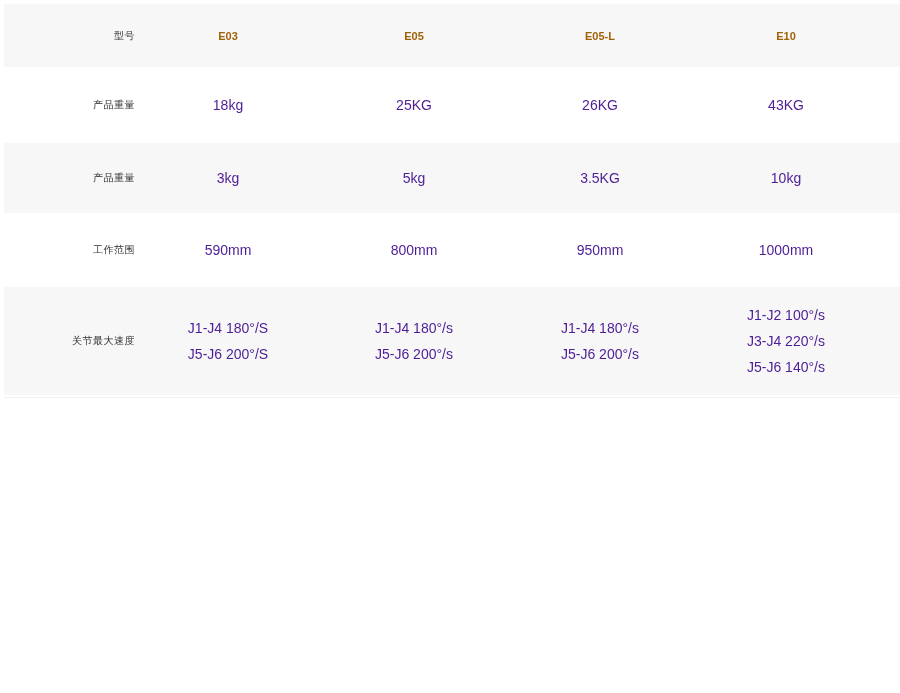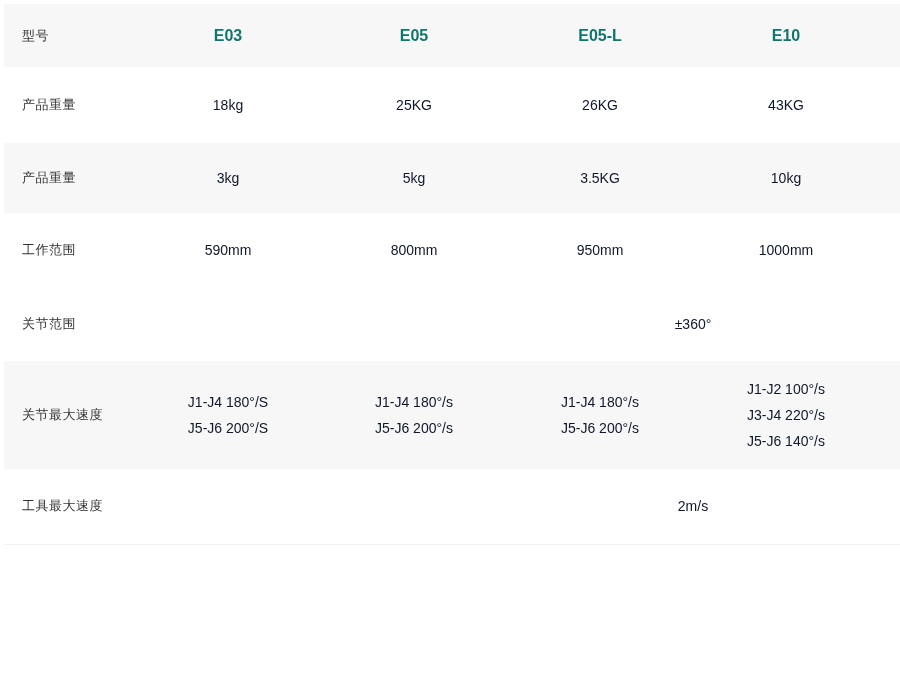--- a/index.html
+++ b/index.html
@@ -2,23 +2,23 @@
 <html><head>
 <meta charset="utf-8">
 <style>
   * { margin: 0; padding: 0; box-sizing: border-box; }
   html, body { width: 900px; height: 693px; background: #ffffff; overflow: hidden; }
   body { font-family: "Liberation Sans", "DejaVu Sans", sans-serif; }
   .wrap { padding: 4px 0 0 4px; }
   table { border-collapse: collapse; table-layout: fixed; width: 896px; }
   td { vertical-align: middle; }
   tr.alt { background: #f7f7f8; }
-  .lbl { padding-left: 18px; text-align: left; font-size: 13px; color: #333333; font-weight: 400; letter-spacing: 0.5px; }
-  .hd  { text-align: center; font-size: 16px; font-weight: 700; color: #0f766e; }
-  .val { text-align: center; font-size: 14px; color: #0f172a; line-height: 26px; }
+  .lbl { padding-left: 18px; text-align: right; font-size: 10px; color: #333333; font-weight: 400; letter-spacing: 0.5px; }
+  .hd  { text-align: center; font-size: 11px; font-weight: 700; color: #a16207; }
+  .val { text-align: center; font-size: 14px; color: #4c1d95; line-height: 26px; }
   .h63 { height: 63px; } .h76 { height: 76px; } .h70 { height: 70px; }
   .h74 { height: 74px; } .h108 { height: 108px; } .h73 { height: 73px; }
   .bottom-line { margin-top: 2px; width: 896px; height: 1px; background: #f0f1f3; }
 </style>
 </head>
 <body>
 
 <div class="wrap">
   <table>
     <colgroup>
@@ -61,26 +61,20 @@
       <tr class="h74">
         <td class="lbl">工作范围</td>
         <td class="val">590mm</td>
         <td class="val">800mm</td>
         <td class="val">950mm</td>
         <td class="val">1000mm</td>
         <td></td>
       </tr>
 
 
-      <tr class="h74">
-        <td class="lbl">关节范围</td>
-        <td colspan="2"></td>
-        <td class="val" colspan="2">±360°</td>
-        <td></td>
-      </tr>
 
       <tr class="alt h108">
         <td class="lbl">关节最大速度</td>
         <td class="val">
           <div>J1-J4 180°/S</div>
           <div>J5-J6 200°/S</div>
         </td>
         <td class="val">
           <div>J1-J4 180°/s</div>
           <div>J5-J6 200°/s</div>
@@ -90,24 +84,18 @@
           <div>J5-J6 200°/s</div>
         </td>
         <td class="val">
           <div>J1-J2 100°/s</div>
           <div>J3-J4 220°/s</div>
           <div>J5-J6 140°/s</div>
         </td>
         <td></td>
       </tr>
 
-      <tr class="h73">
-        <td class="lbl">工具最大速度</td>
-        <td colspan="2"></td>
-        <td class="val" colspan="2">2m/s</td>
-        <td></td>
-      </tr>
 
 
     </tbody>
   </table>
   <div class="bottom-line"></div>
 </div>
 
 </body></html>

